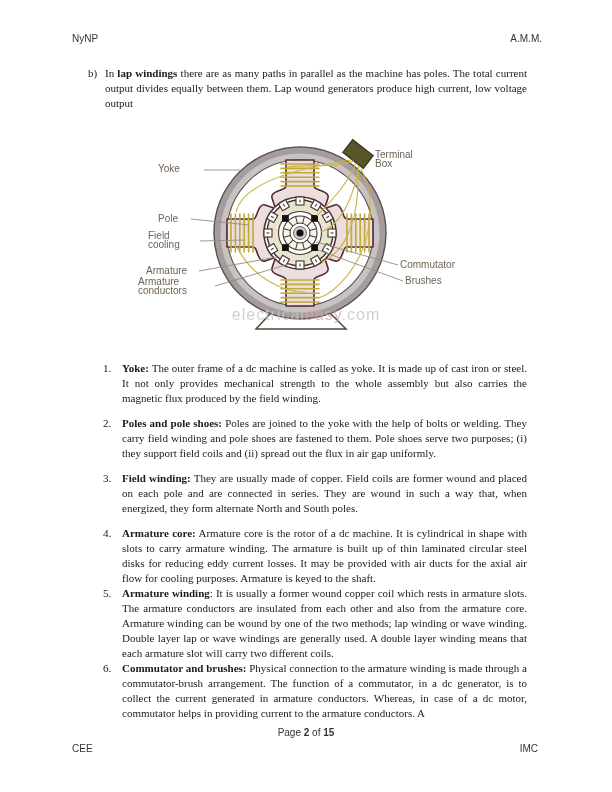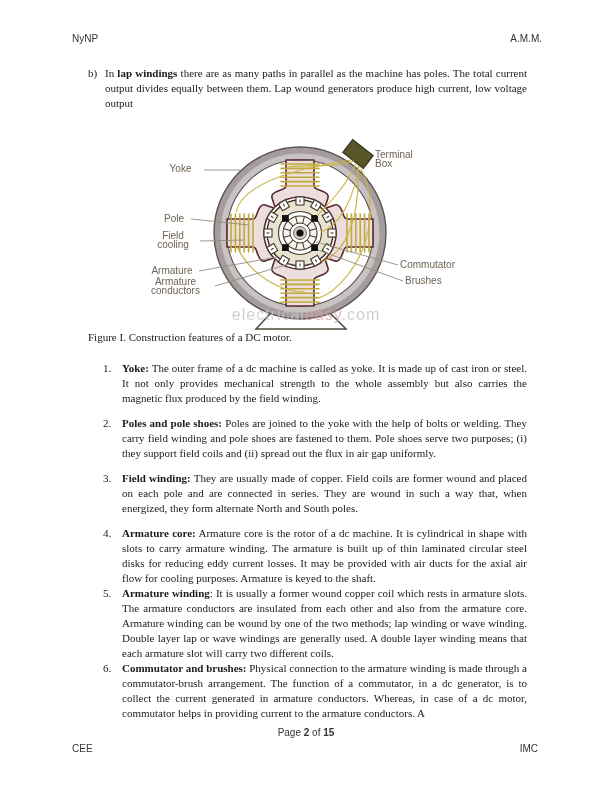--- a/index.html
+++ b/index.html
@@ -27,21 +27,21 @@
   .item{position:relative; padding-left:19px; text-align:justify;}
   .item .num{position:absolute; left:0; top:0;}
   .gap{margin-bottom:10px;}
   
   .fig-svg{position:absolute; left:140px; top:134px;}
   .caption{position:absolute; left:88px; top:331px; font-size:11px;}
   .dlabel{
     position:absolute; font-family:"Liberation Sans", sans-serif;
     font-size:10px; line-height:8.5px; color:var(--label-text,#6e6254);
   }
-  .r{text-align:center;}
+  .r{text-align:left;}
   .watermark{
     position:absolute; left:0; top:306px; width:612px; text-align:center;
     font-family:"Liberation Sans", sans-serif; font-size:16px; letter-spacing:1px;
     opacity:.8; pointer-events:none;
   }
   .wm-g{color:var(--watermark-gray,#c8c4c4);}
   .wm-r{color:var(--watermark-red,#d9a6a6);}
   
   .stand{fill:#ffffff; stroke:var(--stand-stroke,#4c4c3e); stroke-width:1.5;}
   .yoke-outer{fill:var(--yoke-fill,#a59d9d); stroke:var(--yoke-stroke,#5a5350); stroke-width:1.4;}
@@ -192,21 +192,20 @@
     <span>Terminal</span><br>
     <span>Box</span>
   </div>
   <div class="dlabel" style="left:400px; top:261px;">Commutator</div>
   <div class="dlabel" style="left:405px; top:277px;">Brushes</div>
 
   <div class="watermark">
     <span class="wm-g">electrical</span><span class="wm-r">easy</span><span class="wm-g">.com</span>
   </div>
 
-  <div class="caption">Figure I. Construction features of a DC motor.</div>
 
   <div class="list">
     <div class="item gap">
       <span class="num">1.</span><span class="b">Yoke:</span><span> The outer frame of a dc machine is called as yoke. It is made up of cast iron or steel. It not only provides mechanical strength to the whole assembly but also carries the magnetic flux produced by the field winding.</span>
     </div>
     <div class="item gap">
       <span class="num">2.</span><span class="b">Poles and pole shoes:</span><span> Poles are joined to the yoke with the help of bolts or welding. They carry field winding and pole shoes are fastened to them. Pole shoes serve two purposes; (i) they support field coils and (ii) spread out the flux in air gap uniformly.</span>
     </div>
     <div class="item gap">
       <span class="num">3.</span><span class="b">Field winding:</span><span> They are usually made of copper. Field coils are former wound and placed on each pole and are connected in series. They are wound in such a way that, when energized, they form alternate North and South poles.</span>

